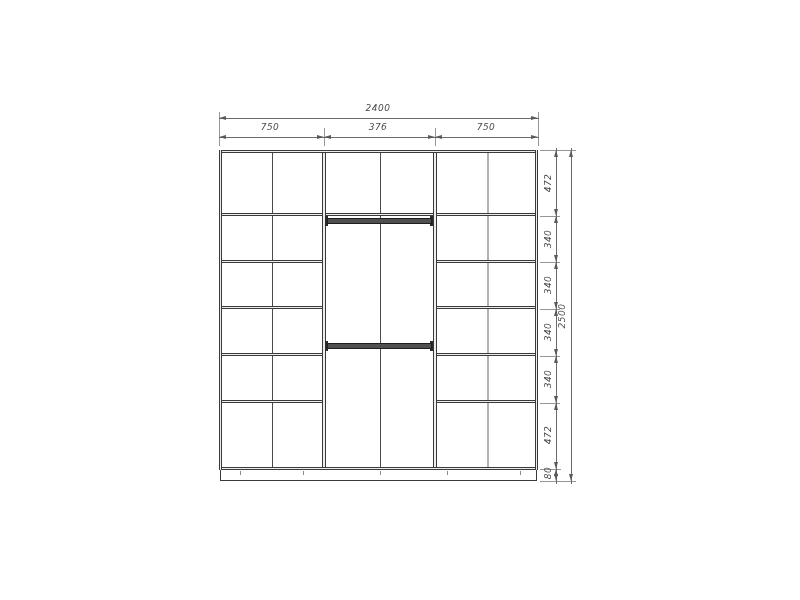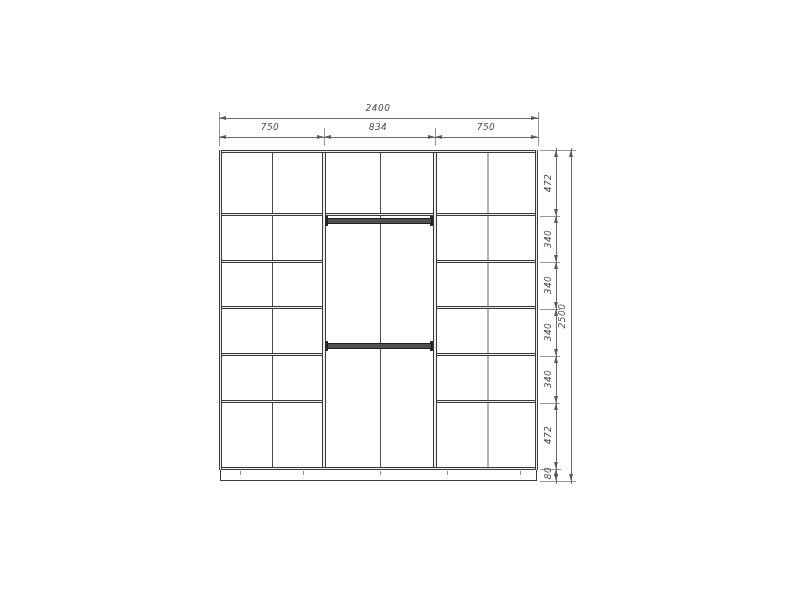--- a/index.html
+++ b/index.html
@@ -46,21 +46,21 @@
   <div class="dtxt" style="left:358px;top:103px;">2400</div>
 
   <div class="dim" style="left:219px;top:137px;width:320px;height:1px;"></div>
   <div class="arr l" style="left:219px;top:135px;"></div>
   <div class="arr r" style="left:317px;top:135px;"></div>
   <div class="arr l" style="left:324px;top:135px;"></div>
   <div class="arr r" style="left:428px;top:135px;"></div>
   <div class="arr l" style="left:435px;top:135px;"></div>
   <div class="arr r" style="left:531px;top:135px;"></div>
   <div class="dtxt" style="left:250px;top:122px;">750</div>
-  <div class="dtxt" style="left:358px;top:122px;">834</div>
+  <div class="dtxt" style="left:358px;top:122px;">376</div>
   <div class="dtxt" style="left:466px;top:122px;">750</div>
 
   <div class="ext" style="left:540px;top:150px;width:36px;height:1px;"></div>
   <div class="ext" style="left:540px;top:216px;width:20px;height:1px;"></div>
   <div class="ext" style="left:540px;top:262px;width:20px;height:1px;"></div>
   <div class="ext" style="left:540px;top:309px;width:20px;height:1px;"></div>
   <div class="ext" style="left:540px;top:356px;width:20px;height:1px;"></div>
   <div class="ext" style="left:540px;top:403px;width:20px;height:1px;"></div>
   <div class="ext" style="left:540px;top:469px;width:21px;height:1px;"></div>
   <div class="ext" style="left:540px;top:481px;width:36px;height:1px;"></div>

